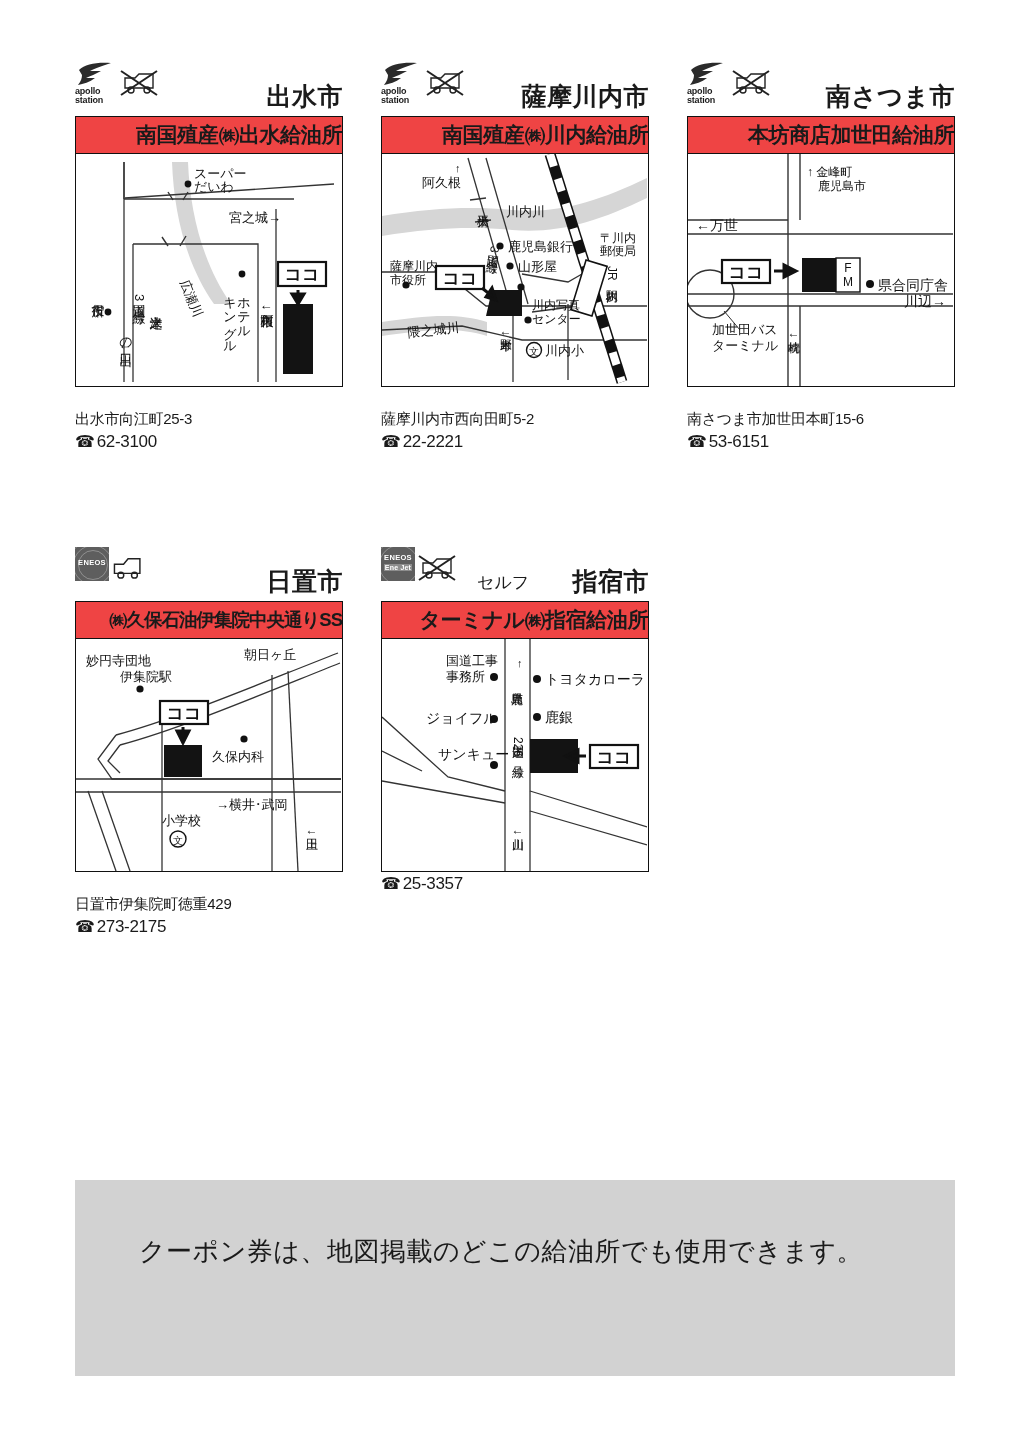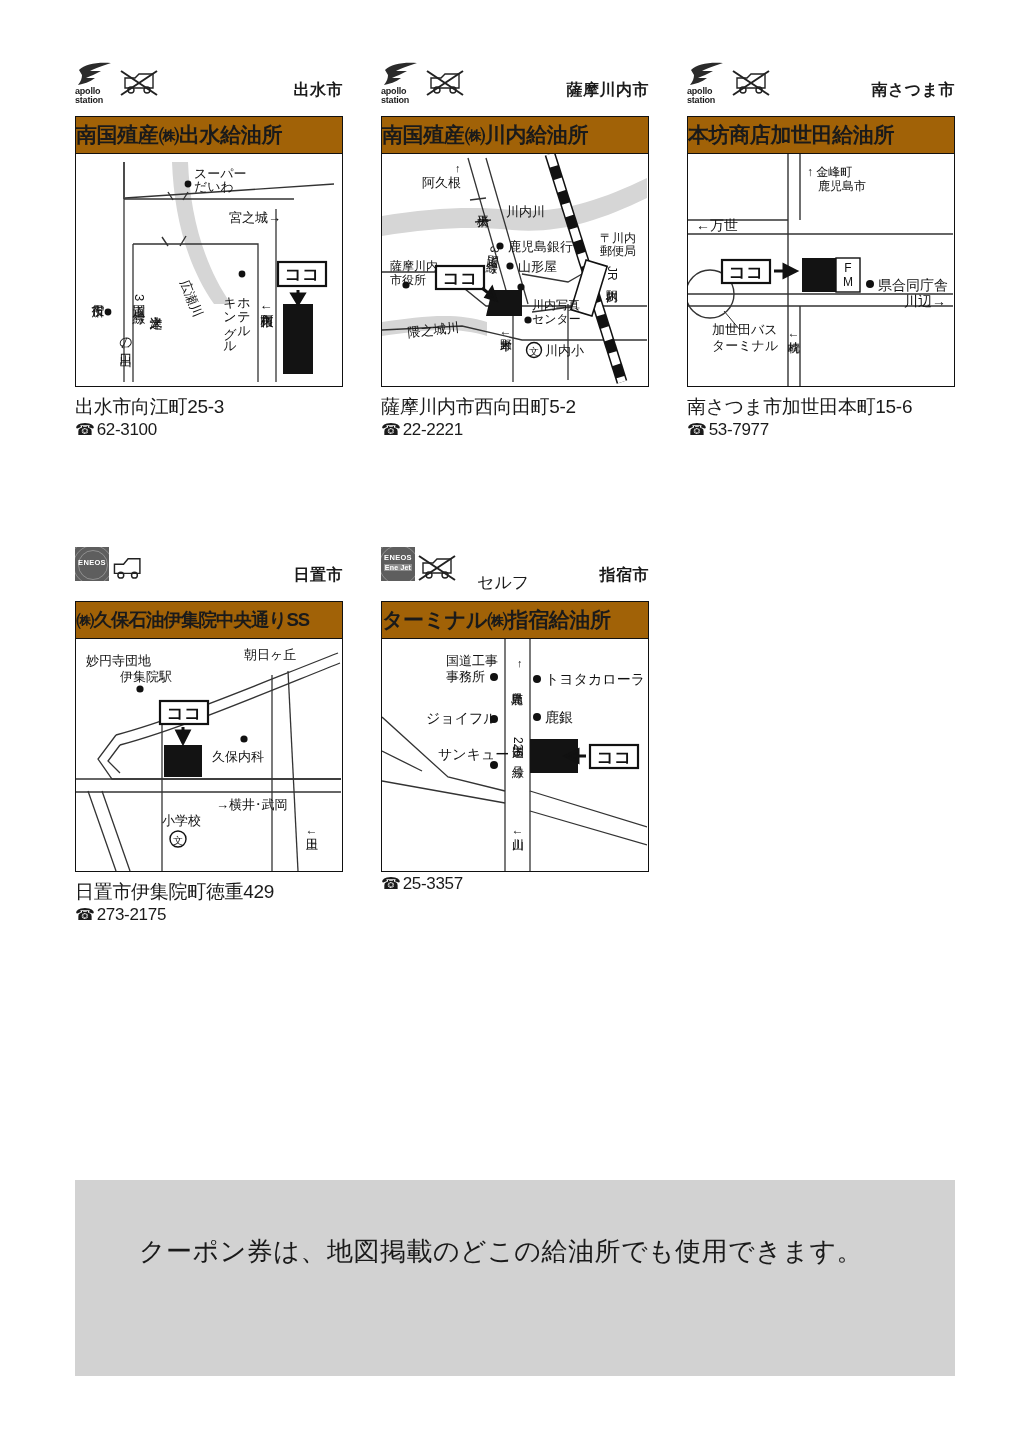--- a/index.html
+++ b/index.html
@@ -33,21 +33,21 @@
     position: absolute;
     left: 0;
     top: 2px;
     display: flex;
     align-items: flex-start;
   }
   .city-label {
     position: absolute;
     right: 0;
     top: 20px;
-    font-size: 16px;
+    font-size: 25px;
     font-weight: 700;
     letter-spacing: .5px;
     white-space: nowrap;
   }
   .selflabel {
     position: absolute;
     left: 96px;
     top: 26px;
     font-size: 17px;
     white-space: nowrap;
@@ -101,44 +101,44 @@
   
   .noself { width: 44px; height: 32px; margin-top: 4px; flex: 0 0 auto; }
   .truck  { width: 40px; height: 28px; margin-top: 6px; flex: 0 0 auto; }
 
   
   .frame {
     border: 1.6px solid #111;
     background: #fff;
   }
   .title-bar {
-    background: #a16207;
+    background: #ef4444;
     border-bottom: 1.6px solid #111;
-    text-align: left;
+    text-align: right;
     font-size: 21px;
     font-weight: 700;
     line-height: 36px;
     height: 36px;
     letter-spacing: -0.4px;
     white-space: nowrap;
     overflow: hidden;
   }
   .title-bar.small { font-size: 18.5px; letter-spacing: -1px; }
   .map-area {
     position: relative;
     height: 232px;
     background: #fff;
     overflow: hidden;
   }
   .map-area svg { display: block; }
 
   
   .addr {
-    margin-top: 8px;
-    font-size: 19px;
+    margin-top: 20px;
+    font-size: 15px;
     line-height: 23px;
     letter-spacing: -0.3px;
     white-space: nowrap;
   }
   .tel {
     font-size: 17px;
     line-height: 23px;
     letter-spacing: -0.3px;
     white-space: nowrap;
     display: flex;
@@ -395,21 +395,21 @@
           <text class="mt" x="24" y="180" font-size="13" fill="#111">加世田バス</text>
           <text class="mt" x="24" y="196" font-size="13" fill="#111">ターミナル</text>
           <text class="mt" x="106" y="178" font-size="12" fill="#111" writing-mode="tb" glyph-orientation-vertical="0">枕崎↓</text>
         </svg>
       </div>
     </div>
 
     <div class="addr">南さつま市加世田本町15-6</div>
     <div class="tel">
       <span class="telglyph">☎</span>
-      <span>53-7977</span>
+      <span>53-6151</span>
     </div>
   </div>
 
   <div class="card" style="left:75px; top:545px;">
     <div class="card-head">
       <div class="brand-block">
         <div class="eneos">
           <div class="ring r1"></div>
           <div class="ring r2"></div>
           <div class="ring r3"></div>

